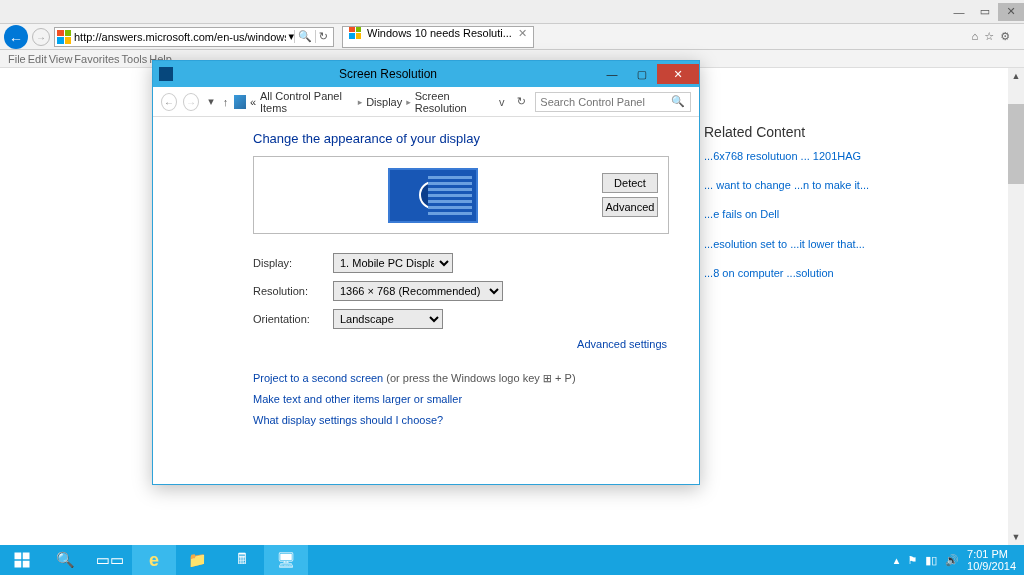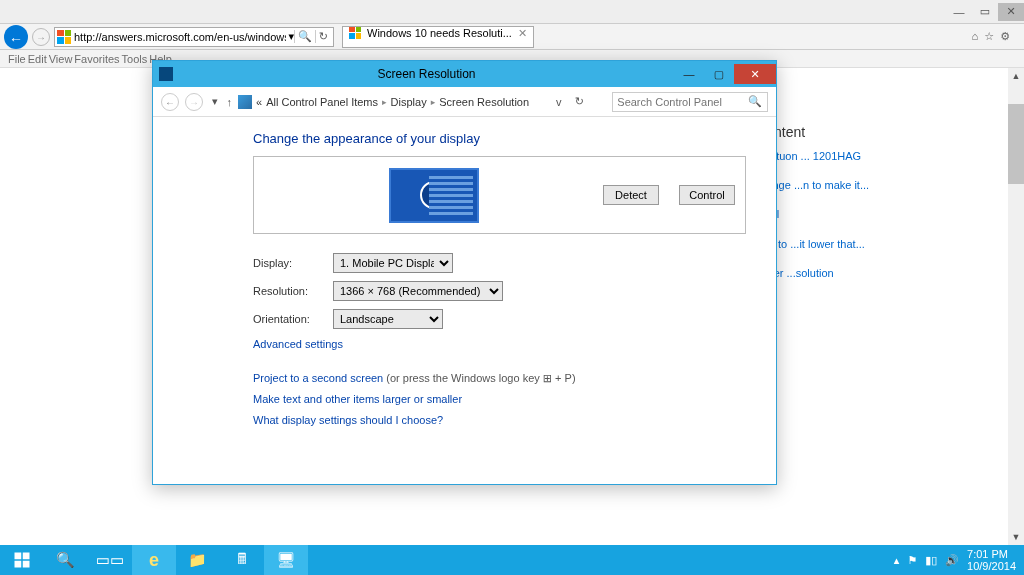--- a/index.html
+++ b/index.html
@@ -25,21 +25,21 @@
 
 .page{position:absolute;top:68px;left:0;right:0;bottom:30px;background:#fff}
 .related{position:absolute;right:150px;top:55px;width:170px;color:#0066cc;font-size:12px;line-height:1.4}
 .related h3{color:#333;font-size:14px;font-weight:normal;margin-bottom:6px}
 .related a{display:block;color:#0066cc;text-decoration:none;margin-bottom:14px;cursor:pointer}
 .vscroll{position:absolute;right:0;top:68px;width:16px;bottom:30px;background:#f0f0f0}
 .vscroll .thumb{background:#c2c2c2;width:16px;height:80px;margin-top:20px}
 .vscroll .arr{height:16px;display:flex;align-items:center;justify-content:center;color:#555;font-size:9px}
 
 
-.srwin{position:absolute;left:152px;top:60px;width:625px;height:425px;background:#fff;border:1px solid #2ea2d9;box-shadow:0 4px 18px rgba(0,0,0,.25)}
+.srwin{position:absolute;left:152px;top:60px;width:548px;height:425px;background:#fff;border:1px solid #2ea2d9;box-shadow:0 4px 18px rgba(0,0,0,.25)}
 .srtitle{height:26px;background:#39b1e5;display:flex;align-items:center;color:#000}
 .srtitle .ico{width:14px;height:14px;background:#06477c;margin:0 6px}
 .srtitle .t{flex:1;text-align:center;font-size:12px}
 .srtitle .wb{display:flex}
 .srtitle .wb div{width:30px;height:20px;display:flex;align-items:center;justify-content:center;font-size:11px;cursor:pointer}
 .srtitle .wb .close{background:#c64436;color:#fff;width:42px}
 .srtitle .wb .min,.srtitle .wb .max{color:#222}
 .srnav{height:30px;border-bottom:1px solid #ddd;display:flex;align-items:center;padding:0 8px;gap:6px}
 .srnav .nbtn{width:18px;height:18px;border:1px solid #ccc;border-radius:50%;display:flex;align-items:center;justify-content:center;color:#888;font-size:10px;cursor:pointer}
 .srnav .bc{display:flex;align-items:center;gap:4px;color:#333}
@@ -50,27 +50,27 @@
 .srnav .srch .mg{padding:0 5px;color:#555}
 .srnav .ref{width:18px;color:#555;text-align:center;cursor:pointer}
 .srnav .cd{color:#555;padding:0 3px}
 
 .srbody{padding:14px 30px 0 100px}
 .srbody h2{color:#003399;font-size:13px;font-weight:normal;margin-bottom:10px}
 .preview{border:1px solid #bbb;height:78px;display:flex;align-items:center;padding:0 10px;margin-bottom:16px}
 .preview .mon{margin:0 auto;width:90px;height:55px;background:#1857b5;border:2px solid #3a7bd5;display:flex;align-items:center;justify-content:center;position:relative}
 .preview .mon .num{width:28px;height:28px;border-radius:50%;background:#0b3e8c;color:#fff;border:2px solid #fff;display:flex;align-items:center;justify-content:center;font-size:16px;font-weight:bold}
 .preview .mon::after{content:"";position:absolute;right:4px;top:6px;bottom:6px;width:44px;background:repeating-linear-gradient(0deg,#6aa0e0 0 3px,#1857b5 3px 6px)}
-.preview .btns{display:flex;flex-direction:row;gap:20px}
+.preview .btns{display:flex;flex-direction:column;gap:4px}
 .preview .btns button{width:56px;height:20px;border:1px solid #999;background:#e8e8e8;cursor:pointer}
 
 .row{display:flex;align-items:center;height:26px;margin-bottom:2px}
 .row label{width:80px;color:#333}
 .row select{border:1px solid #888;background:#eaeaea;height:20px;padding:0 2px}
-.adv{margin-top:6px;padding-right:2px}
+.adv{text-align:right;margin-top:6px;padding-right:2px}
 .adv a,.links a{color:#0645ad;text-decoration:none;cursor:pointer}
 .links{margin-top:18px;line-height:1.9;font-size:11px}
 .links .gray{color:#555}
 .srfoot{position:absolute;bottom:10px;right:20px;display:flex;gap:6px}
 .srfoot button{width:66px;height:20px;border:1px solid #999;background:#e1e1e1;cursor:pointer}
 .srfoot button:disabled{color:#999;background:#eee}
 
 
 .taskbar{position:absolute;left:0;right:0;bottom:0;height:30px;background:#17a3e0;display:flex;align-items:center}
 .taskbar .tb{width:44px;height:30px;display:flex;align-items:center;justify-content:center;color:#fff;font-size:15px;cursor:pointer}
@@ -178,21 +178,21 @@
   </div>
 
   <div class="srbody">
     <h2>Change the appearance of your display</h2>
     <div class="preview">
       <div class="mon">
           <div class="num">1</div>
         </div>
       <div class="btns">
         <button>Detect</button>
-        <button>Control</button>
+        <button>Advanced</button>
       </div>
     </div>
     <div class="row">
       <label>Display:</label>
       <select style="width:120px"><option>1. Mobile PC Display</option></select>
     </div>
     <div class="row">
       <label>Resolution:</label>
       <select style="width:170px"><option>1366 × 768 (Recommended)</option></select>
     </div>

